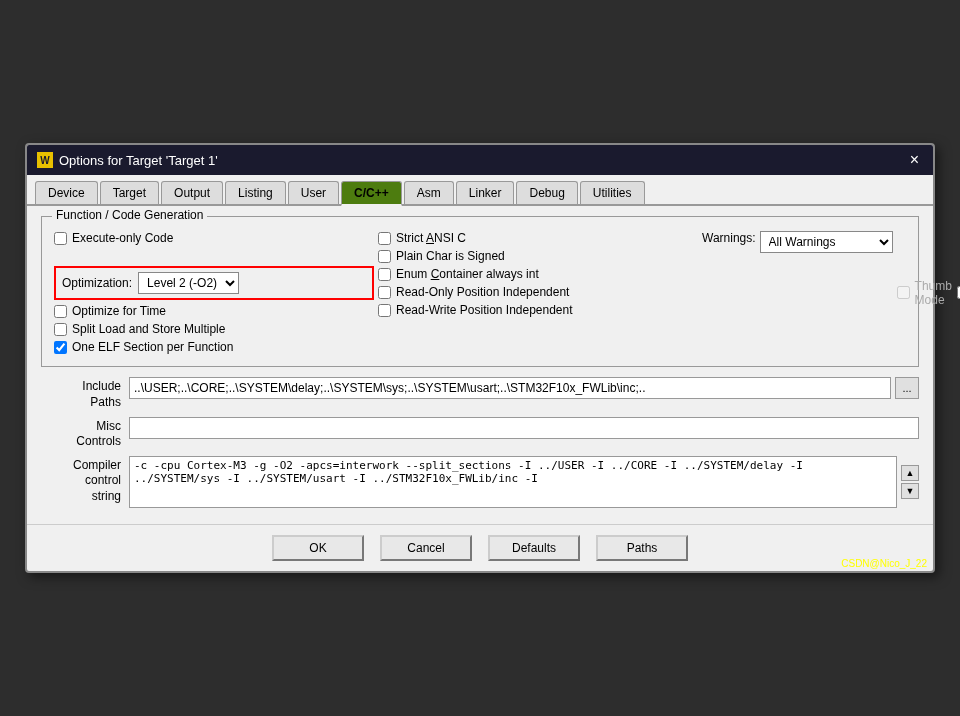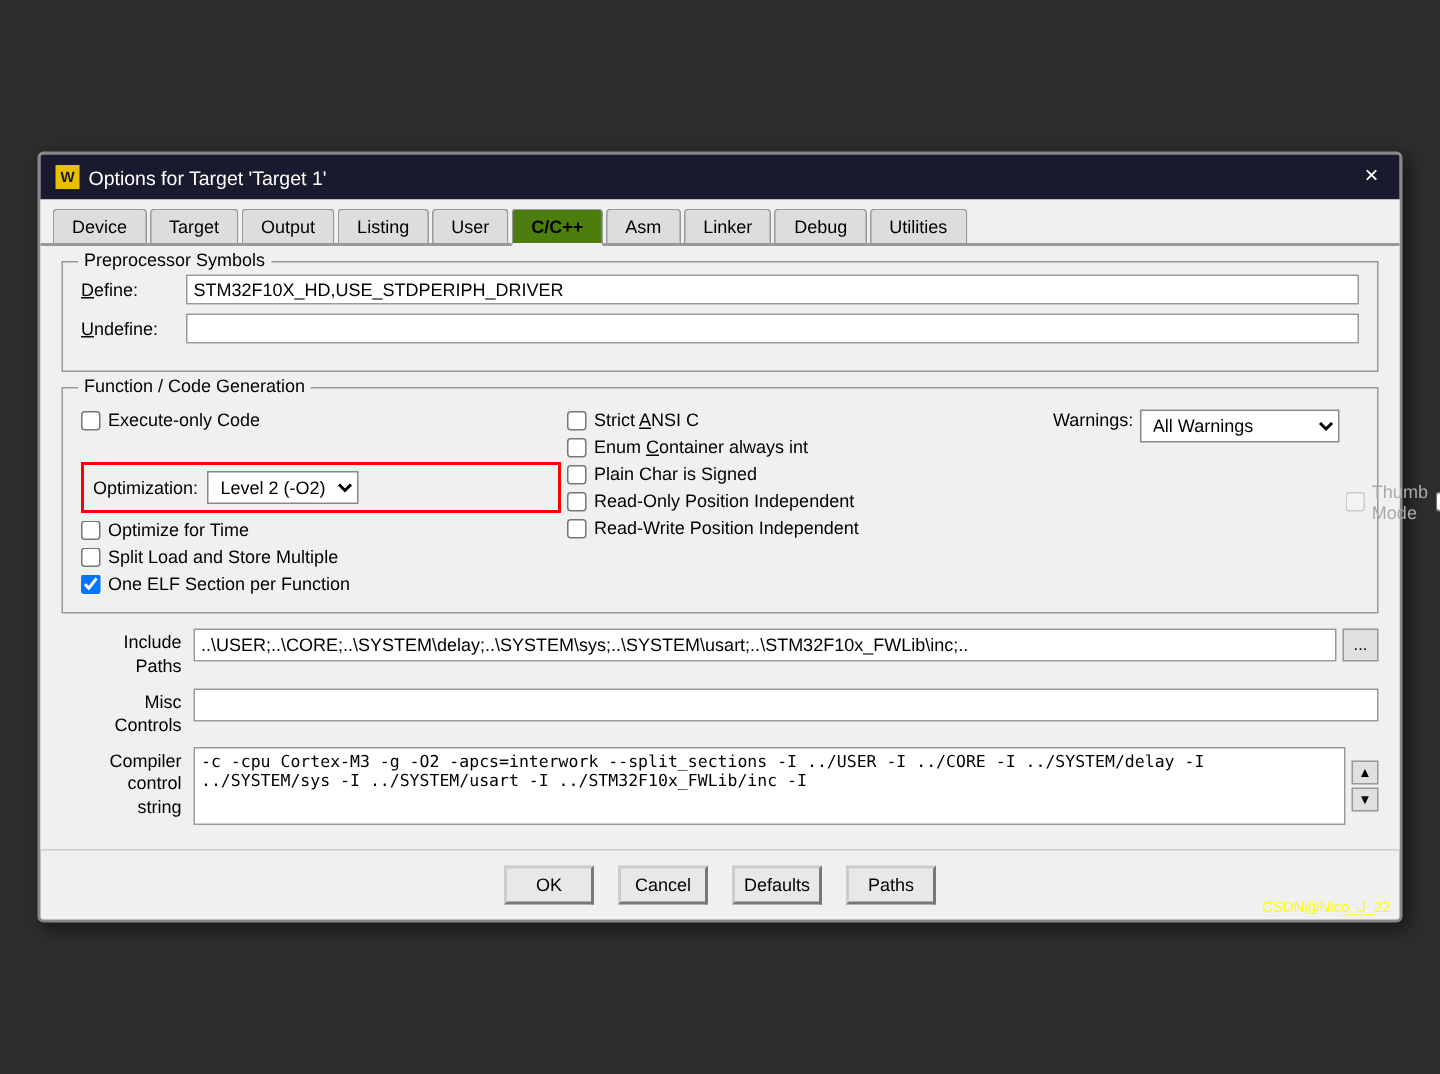--- a/index.html
+++ b/index.html
@@ -223,21 +223,21 @@
       justify-content: center;
     }
     .footer {
       display: flex;
       justify-content: center;
       gap: 16px;
       padding: 10px 14px;
       border-top: 1px solid #ccc;
     }
     .footer-btn {
-      width: 60px;
+      width: 92px;
       height: 26px;
       border: 2px outset #ccc;
       background: #e8e8e8;
       font-size: 12px;
       cursor: pointer;
     }
     .watermark {
       position: absolute;
       bottom: 4px;
       right: 8px;
@@ -273,35 +273,20 @@
       <div class="tab">User</div>
       <div class="tab active">C/C++</div>
       <div class="tab">Asm</div>
       <div class="tab">Linker</div>
       <div class="tab">Debug</div>
       <div class="tab">Utilities</div>
     </div>
 
     <div class="content">
 
-      <div class="group-box">
-        <span class="group-label">Preprocessor Symbols</span>
-        <div class="field-row">
-          <div class="field-label">
-            <span class="underline">D</span>efine:
-          </div>
-          <input class="text-input" type="text" value="STM32F10X_HD,USE_STDPERIPH_DRIVER" style="">
-        </div>
-        <div class="field-row">
-          <div class="field-label">
-            <span class="underline">U</span>ndefine:
-          </div>
-          <input class="text-input" type="text" value="" style="">
-        </div>
-      </div>
 
       <div class="group-box">
         <span class="group-label">Function / Code Generation</span>
         <div class="lang-grid">
 
           <div class="col">
             <div class="check-row">
               <input type="checkbox" style="">
               <span>Execute-only Code</span>
             </div>
@@ -328,25 +313,25 @@
             </div>
           </div>
 
           <div class="col">
             <div class="check-row">
               <input type="checkbox" style="">
               <span>Strict <span style="text-decoration:underline">A</span>NSI C</span>
             </div>
             <div class="check-row">
               <input type="checkbox" style="">
+              <span>Plain Char is Signed</span>
+            </div>
+            <div class="check-row">
+              <input type="checkbox" style="">
               <span>Enum <span style="text-decoration:underline">C</span>ontainer always int</span>
-            </div>
-            <div class="check-row">
-              <input type="checkbox" style="">
-              <span>Plain Char is Signed</span>
             </div>
             <div class="check-row">
               <input type="checkbox" style="">
               <span>Read-Only Position Independent</span>
             </div>
             <div class="check-row">
               <input type="checkbox" style="">
               <span>Read-Write Position Independent</span>
             </div>
           </div>

